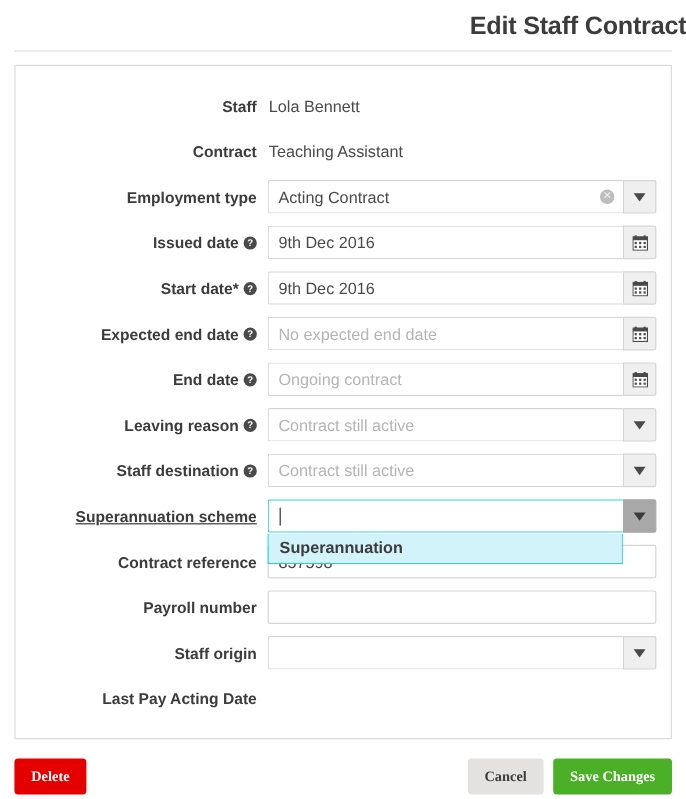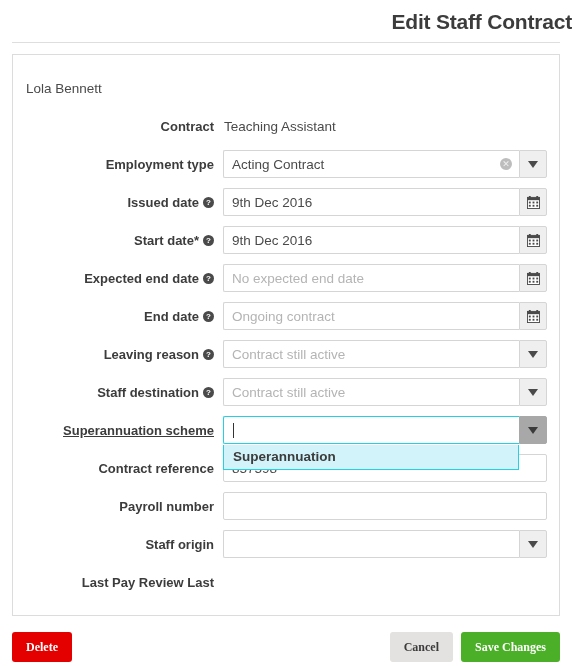--- a/index.html
+++ b/index.html
@@ -210,20 +210,21 @@
 <body>
 
 <div class="page">
 
   <div class="title">Edit Staff Contract</div>
   <div class="title-rule"></div>
 
   <div class="panel">
 
     <div class="row static">
+      <div class="label">Staff</div>
       <div class="static-value">Lola Bennett</div>
     </div>
 
     <div class="row static">
       <div class="label">Contract</div>
       <div class="static-value">Teaching Assistant</div>
     </div>
 
     <div class="row">
       <div class="label">Employment type</div>
@@ -401,21 +402,21 @@
       <div class="label">Staff origin</div>
       <div class="control">
         <div class="field with-addon"></div>
         <div class="addon caret">
           <span class="caret-glyph"></span>
         </div>
       </div>
     </div>
 
     <div class="row">
-      <div class="label">Last Pay Review Last</div>
+      <div class="label">Last Pay Acting Date</div>
     </div>
 
   </div>
 
   <div class="footer">
     <button class="btn btn-delete">Delete</button>
     <div class="spacer"></div>
     <button class="btn btn-cancel">Cancel</button>
     <button class="btn btn-save">Save Changes</button>
   </div>

